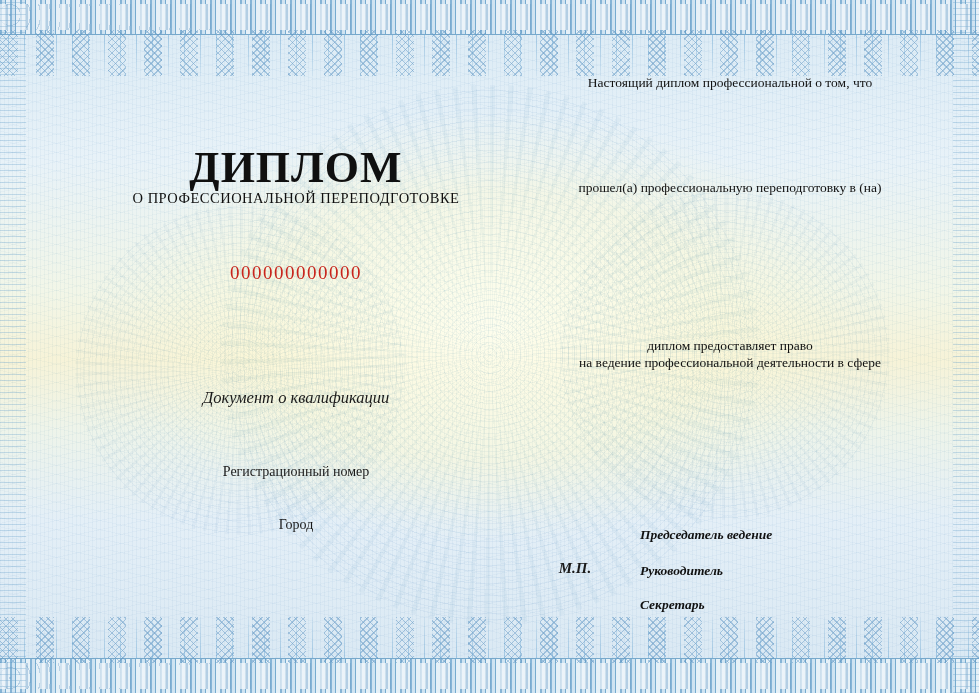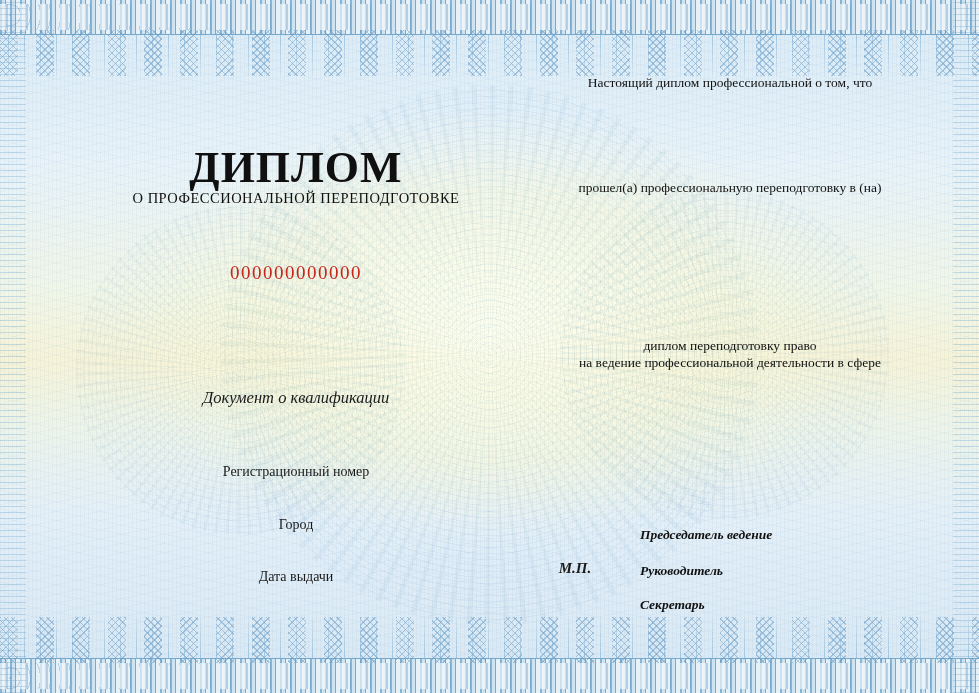--- a/index.html
+++ b/index.html
@@ -301,26 +301,25 @@
   </div>
   <div class="border-side border-left"></div>
   <div class="border-side border-right"></div>
 
   <div class="txt title-main">ДИПЛОМ</div>
   <div class="txt title-sub">О  ПРОФЕССИОНАЛЬНОЙ  ПЕРЕПОДГОТОВКЕ</div>
   <div class="txt serial">000000000000</div>
   <div class="txt doc-kind">Документ о квалификации</div>
   <div class="txt reg-num">Регистрационный номер</div>
   <div class="txt city">Город</div>
-  <div class="txt issue-date">Дата выдачи</div>
 
   <div class="txt mp">М.П.</div>
 
   <div class="txt right-line r-1">Настоящий диплом профессиональной о том, что</div>
   <div class="txt right-line r-2">прошел(а) профессиональную переподготовку в (на)</div>
-  <div class="txt right-line r-4">диплом переподготовку право</div>
+  <div class="txt right-line r-4">диплом предоставляет право</div>
   <div class="txt right-line r-5">на ведение профессиональной деятельности в сфере</div>
 
   <div class="sign sign-1">Председатель ведение</div>
   <div class="sign sign-2">Руководитель</div>
   <div class="sign sign-3">Секретарь</div>
 
 </div>
 
 </body></html>

